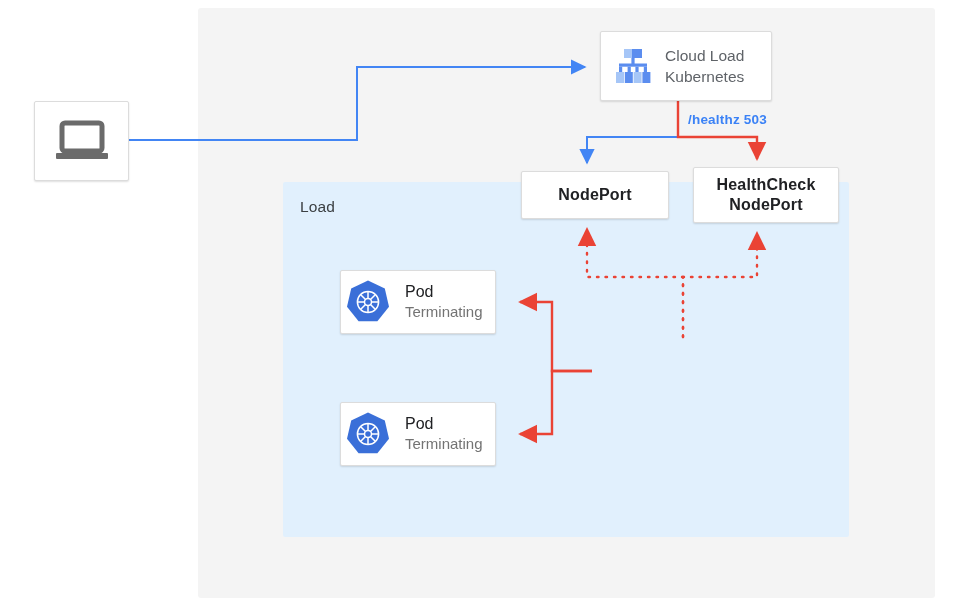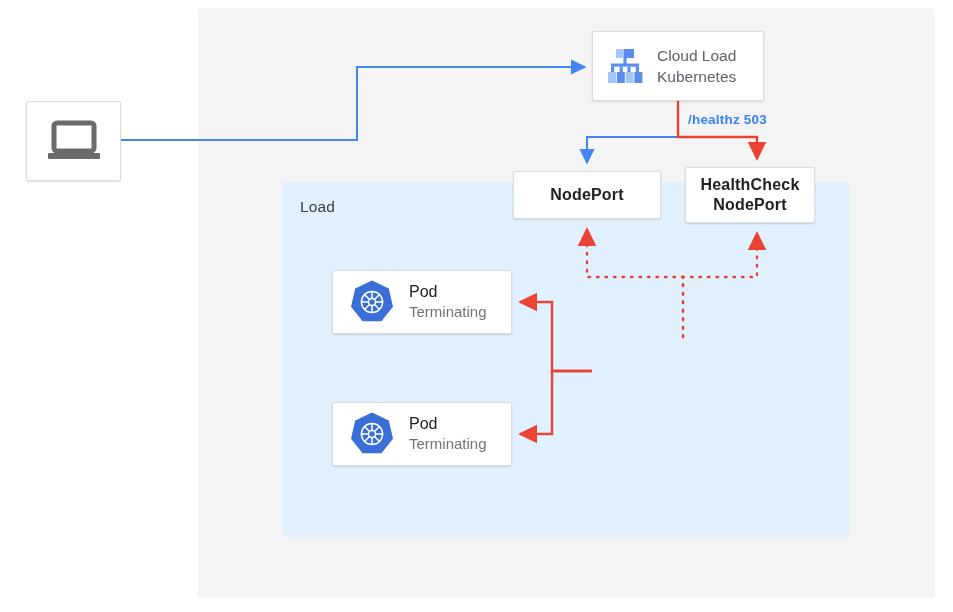--- a/index.html
+++ b/index.html
@@ -47,20 +47,21 @@
     letter-spacing: .1px;
   }
   
   .card {
     position: absolute;
     background: #ffffff;
     border: 1px solid #dcdcdc;
     border-radius: 2px;
     box-shadow: 0 1px 2px rgba(0,0,0,.13);
     box-sizing: border-box;
+    margin-left: 8px;
   }
   
   .laptop-card {
     left: 26px;
     top: 101px;
     width: 95px;
     height: 80px;
   }
   .laptop-icon {
     position: absolute;
@@ -91,42 +92,42 @@
     top: 171px;
     width: 148px;
     height: 48px;
     display: flex;
     align-items: center;
     justify-content: center;
   }
   .hcnp-card {
     left: 685px;
     top: 167px;
-    width: 130px;
+    width: 146px;
     height: 56px;
     display: flex;
     align-items: center;
     justify-content: center;
   }
   .np-label {
     font-size: 16px;
     font-weight: bold;
     color: #202124;
     text-align: center;
     line-height: 20px;
     letter-spacing: .2px;
   }
   
   .pod-card {
     left: 332px;
-    width: 180px;
+    width: 156px;
     height: 64px;
     display: flex;
     align-items: center;
-    padding-left: 16px;
+    padding-left: 4px;
   }
   .pod-a { top: 270px; }
   .pod-b { top: 402px; }
   .k8s-icon { flex: 0 0 auto; width: 46px; height: 46px; }
   .pod-text { margin-left: 14px; }
   .pod-title {
     font-size: 16px;
     color: #202124;
     line-height: 20px;
   }

